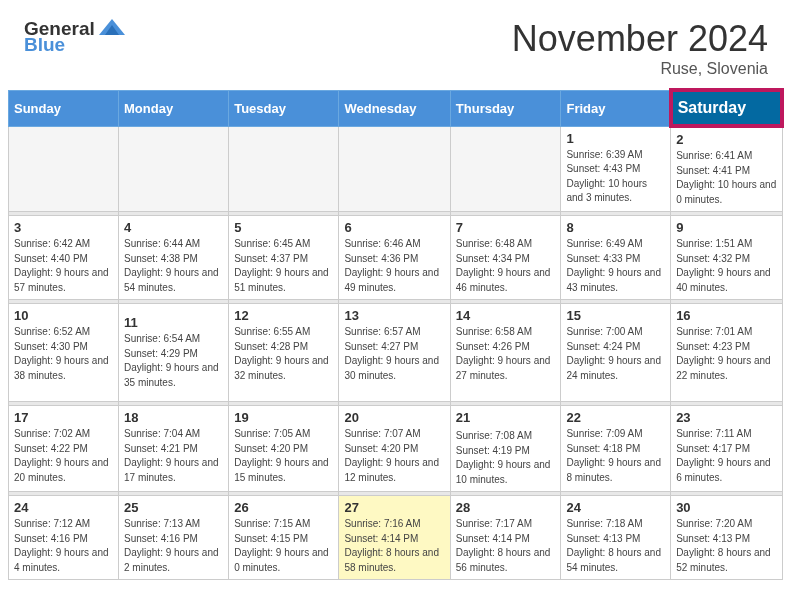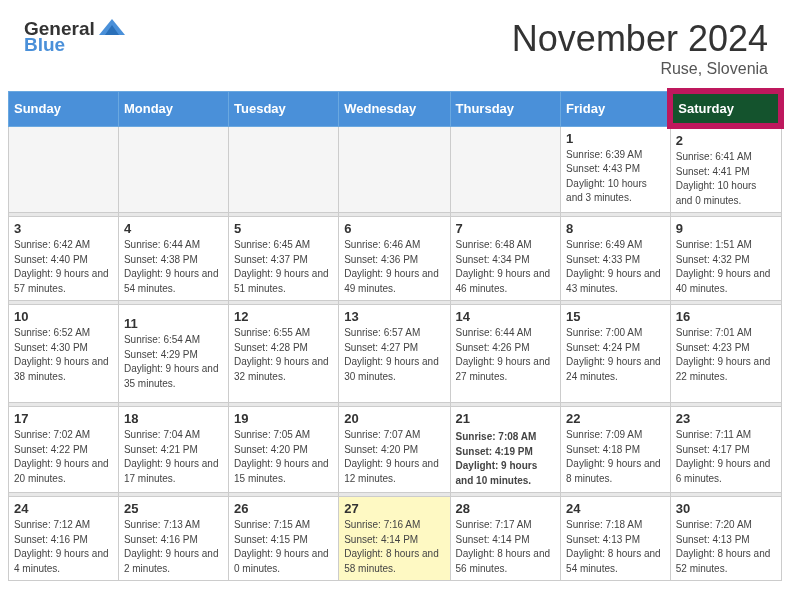--- a/index.html
+++ b/index.html
@@ -42,21 +42,21 @@
 
   <table style="width:calc(100% - 16px); margin: 0 8px; border-collapse:collapse;">
     <thead>
       <tr>
         <th class="day-header" style="background:#4a90d9; color:#fff; font-size:13px; font-weight:bold; padding:7px 5px; text-align:left; border:1px solid #6aa8e0;">Sunday</th>
         <th class="day-header" style="background:#4a90d9; color:#fff; font-size:13px; font-weight:bold; padding:7px 5px; text-align:left; border:1px solid #6aa8e0;">Monday</th>
         <th class="day-header" style="background:#4a90d9; color:#fff; font-size:13px; font-weight:bold; padding:7px 5px; text-align:left; border:1px solid #6aa8e0;">Tuesday</th>
         <th class="day-header" style="background:#4a90d9; color:#fff; font-size:13px; font-weight:bold; padding:7px 5px; text-align:left; border:1px solid #6aa8e0;">Wednesday</th>
         <th class="day-header" style="background:#4a90d9; color:#fff; font-size:13px; font-weight:bold; padding:7px 5px; text-align:left; border:1px solid #6aa8e0;">Thursday</th>
         <th class="day-header" style="background:#4a90d9; color:#fff; font-size:13px; font-weight:bold; padding:7px 5px; text-align:left; border:1px solid #6aa8e0;">Friday</th>
-        <th class="day-header" style="background:#14532d; color:#fff; font-size:13px; font-weight:bold; padding:7px 5px; text-align:left; border:6px solid #be185d;">Saturday</th>
+        <th class="day-header" style="background:#0369a1; color:#fff; font-size:16px; font-weight:bold; padding:7px 5px; text-align:left; border:4px solid #be185d;">Saturday</th>
       </tr>
     </thead>
     <tbody id="calendar-body">
     <tr>
           <td style="vertical-align: top; border: 1px solid rgb(204, 204, 204); padding: 4px 5px; width: 113px; min-height: 78px; background: rgb(245, 245, 245); font-size: 10px; color: rgb(51, 51, 51); font-family: Arial;"></td>
           <td style="vertical-align: top; border: 1px solid rgb(204, 204, 204); padding: 4px 5px; width: 113px; min-height: 78px; background: rgb(245, 245, 245); font-size: 10px; color: rgb(51, 51, 51); font-family: Arial;"></td>
           <td style="vertical-align: top; border: 1px solid rgb(204, 204, 204); padding: 4px 5px; width: 113px; min-height: 78px; background: rgb(245, 245, 245); font-size: 10px; color: rgb(51, 51, 51); font-family: Arial;"></td>
           <td style="vertical-align: top; border: 1px solid rgb(204, 204, 204); padding: 4px 5px; width: 113px; min-height: 78px; background: rgb(245, 245, 245); font-size: 10px; color: rgb(51, 51, 51); font-family: Arial;"></td>
           <td style="vertical-align: top; border: 1px solid rgb(204, 204, 204); padding: 4px 5px; width: 113px; min-height: 78px; background: rgb(245, 245, 245); font-size: 10px; color: rgb(51, 51, 51); font-family: Arial;"></td>
           <td style="vertical-align: top; border: 1px solid rgb(204, 204, 204); padding: 4px 5px; width: 113px; min-height: 78px; background: rgb(255, 255, 255); font-size: 10px; color: rgb(51, 51, 51); font-family: Arial;">
@@ -154,21 +154,21 @@
 Daylight: 9 hours and 32 minutes.</div>
           </td>
           <td style="vertical-align: top; border: 1px solid rgb(204, 204, 204); padding: 4px 5px; width: 113px; min-height: 78px; background: rgb(255, 255, 255); font-size: 10px; color: rgb(51, 51, 51); font-family: Arial;">
             <span style="font-size: 13px; font-weight: bold; color: rgb(51, 51, 51); display: block; margin-bottom: 2px;">13</span>
             <div style="font-size: 10px; color: rgb(68, 68, 68); line-height: 1.45;">Sunrise: 6:57 AM
 Sunset: 4:27 PM
 Daylight: 9 hours and 30 minutes.</div>
           </td>
           <td style="vertical-align: top; border: 1px solid rgb(204, 204, 204); padding: 4px 5px; width: 113px; min-height: 78px; background: rgb(255, 255, 255); font-size: 10px; color: rgb(51, 51, 51); font-family: Arial;">
             <span style="font-size: 13px; font-weight: bold; color: rgb(51, 51, 51); display: block; margin-bottom: 2px;">14</span>
-            <div style="font-size: 10px; color: rgb(68, 68, 68); line-height: 1.45;">Sunrise: 6:44 AM
+            <div style="font-size: 10px; color: rgb(68, 68, 68); line-height: 1.45;">Sunrise: 6:58 AM
 Sunset: 4:26 PM
 Daylight: 9 hours and 27 minutes.</div>
           </td>
           <td style="vertical-align: top; border: 1px solid rgb(204, 204, 204); padding: 4px 5px; width: 113px; min-height: 78px; background: rgb(255, 255, 255); font-size: 10px; color: rgb(51, 51, 51); font-family: Arial;">
             <span style="font-size: 13px; font-weight: bold; color: rgb(51, 51, 51); display: block; margin-bottom: 2px;">15</span>
             <div style="font-size: 10px; color: rgb(68, 68, 68); line-height: 1.45;">Sunrise: 7:00 AM
 Sunset: 4:24 PM
 Daylight: 9 hours and 24 minutes.</div>
           </td>
           <td style="vertical-align: top; border: 1px solid rgb(204, 204, 204); padding: 4px 5px; width: 113px; min-height: 78px; background: rgb(255, 255, 255); font-size: 10px; color: rgb(51, 51, 51); font-family: Arial;">
@@ -207,21 +207,21 @@
 Daylight: 9 hours and 15 minutes.</div>
           </td>
           <td style="vertical-align: top; border: 1px solid rgb(204, 204, 204); padding: 4px 5px; width: 113px; min-height: 78px; background: rgb(255, 255, 255); font-size: 10px; color: rgb(51, 51, 51); font-family: Arial;">
             <span style="font-size: 13px; font-weight: bold; color: rgb(51, 51, 51); display: block; margin-bottom: 2px;">20</span>
             <div style="font-size: 10px; color: rgb(68, 68, 68); line-height: 1.45;">Sunrise: 7:07 AM
 Sunset: 4:20 PM
 Daylight: 9 hours and 12 minutes.</div>
           </td>
           <td style="vertical-align: top; border: 1px solid rgb(204, 204, 204); padding: 4px 5px; width: 113px; min-height: 78px; background: rgb(255, 255, 255); font-size: 10px; color: rgb(51, 51, 51); font-family: Arial;">
             <span style="font-size: 13px; font-weight: bold; color: rgb(51, 51, 51); display: block; margin-bottom: 4px;">21</span>
-            <div style="font-size: 10px; color: rgb(68, 68, 68); line-height: 1.45; font-weight: bold;">Sunrise: 7:08 AM
+            <div style="font-size: 10px; color: rgb(68, 68, 68); line-height: 1.45;">Sunrise: 7:08 AM
 Sunset: 4:19 PM
 Daylight: 9 hours and 10 minutes.</div>
           </td>
           <td style="vertical-align: top; border: 1px solid rgb(204, 204, 204); padding: 4px 5px; width: 113px; min-height: 78px; background: rgb(255, 255, 255); font-size: 10px; color: rgb(51, 51, 51); font-family: Arial;">
             <span style="font-size: 13px; font-weight: bold; color: rgb(51, 51, 51); display: block; margin-bottom: 2px;">22</span>
             <div style="font-size: 10px; color: rgb(68, 68, 68); line-height: 1.45;">Sunrise: 7:09 AM
 Sunset: 4:18 PM
 Daylight: 9 hours and 8 minutes.</div>
           </td>
           <td style="vertical-align: top; border: 1px solid rgb(204, 204, 204); padding: 4px 5px; width: 113px; min-height: 78px; background: rgb(255, 255, 255); font-size: 10px; color: rgb(51, 51, 51); font-family: Arial;">

